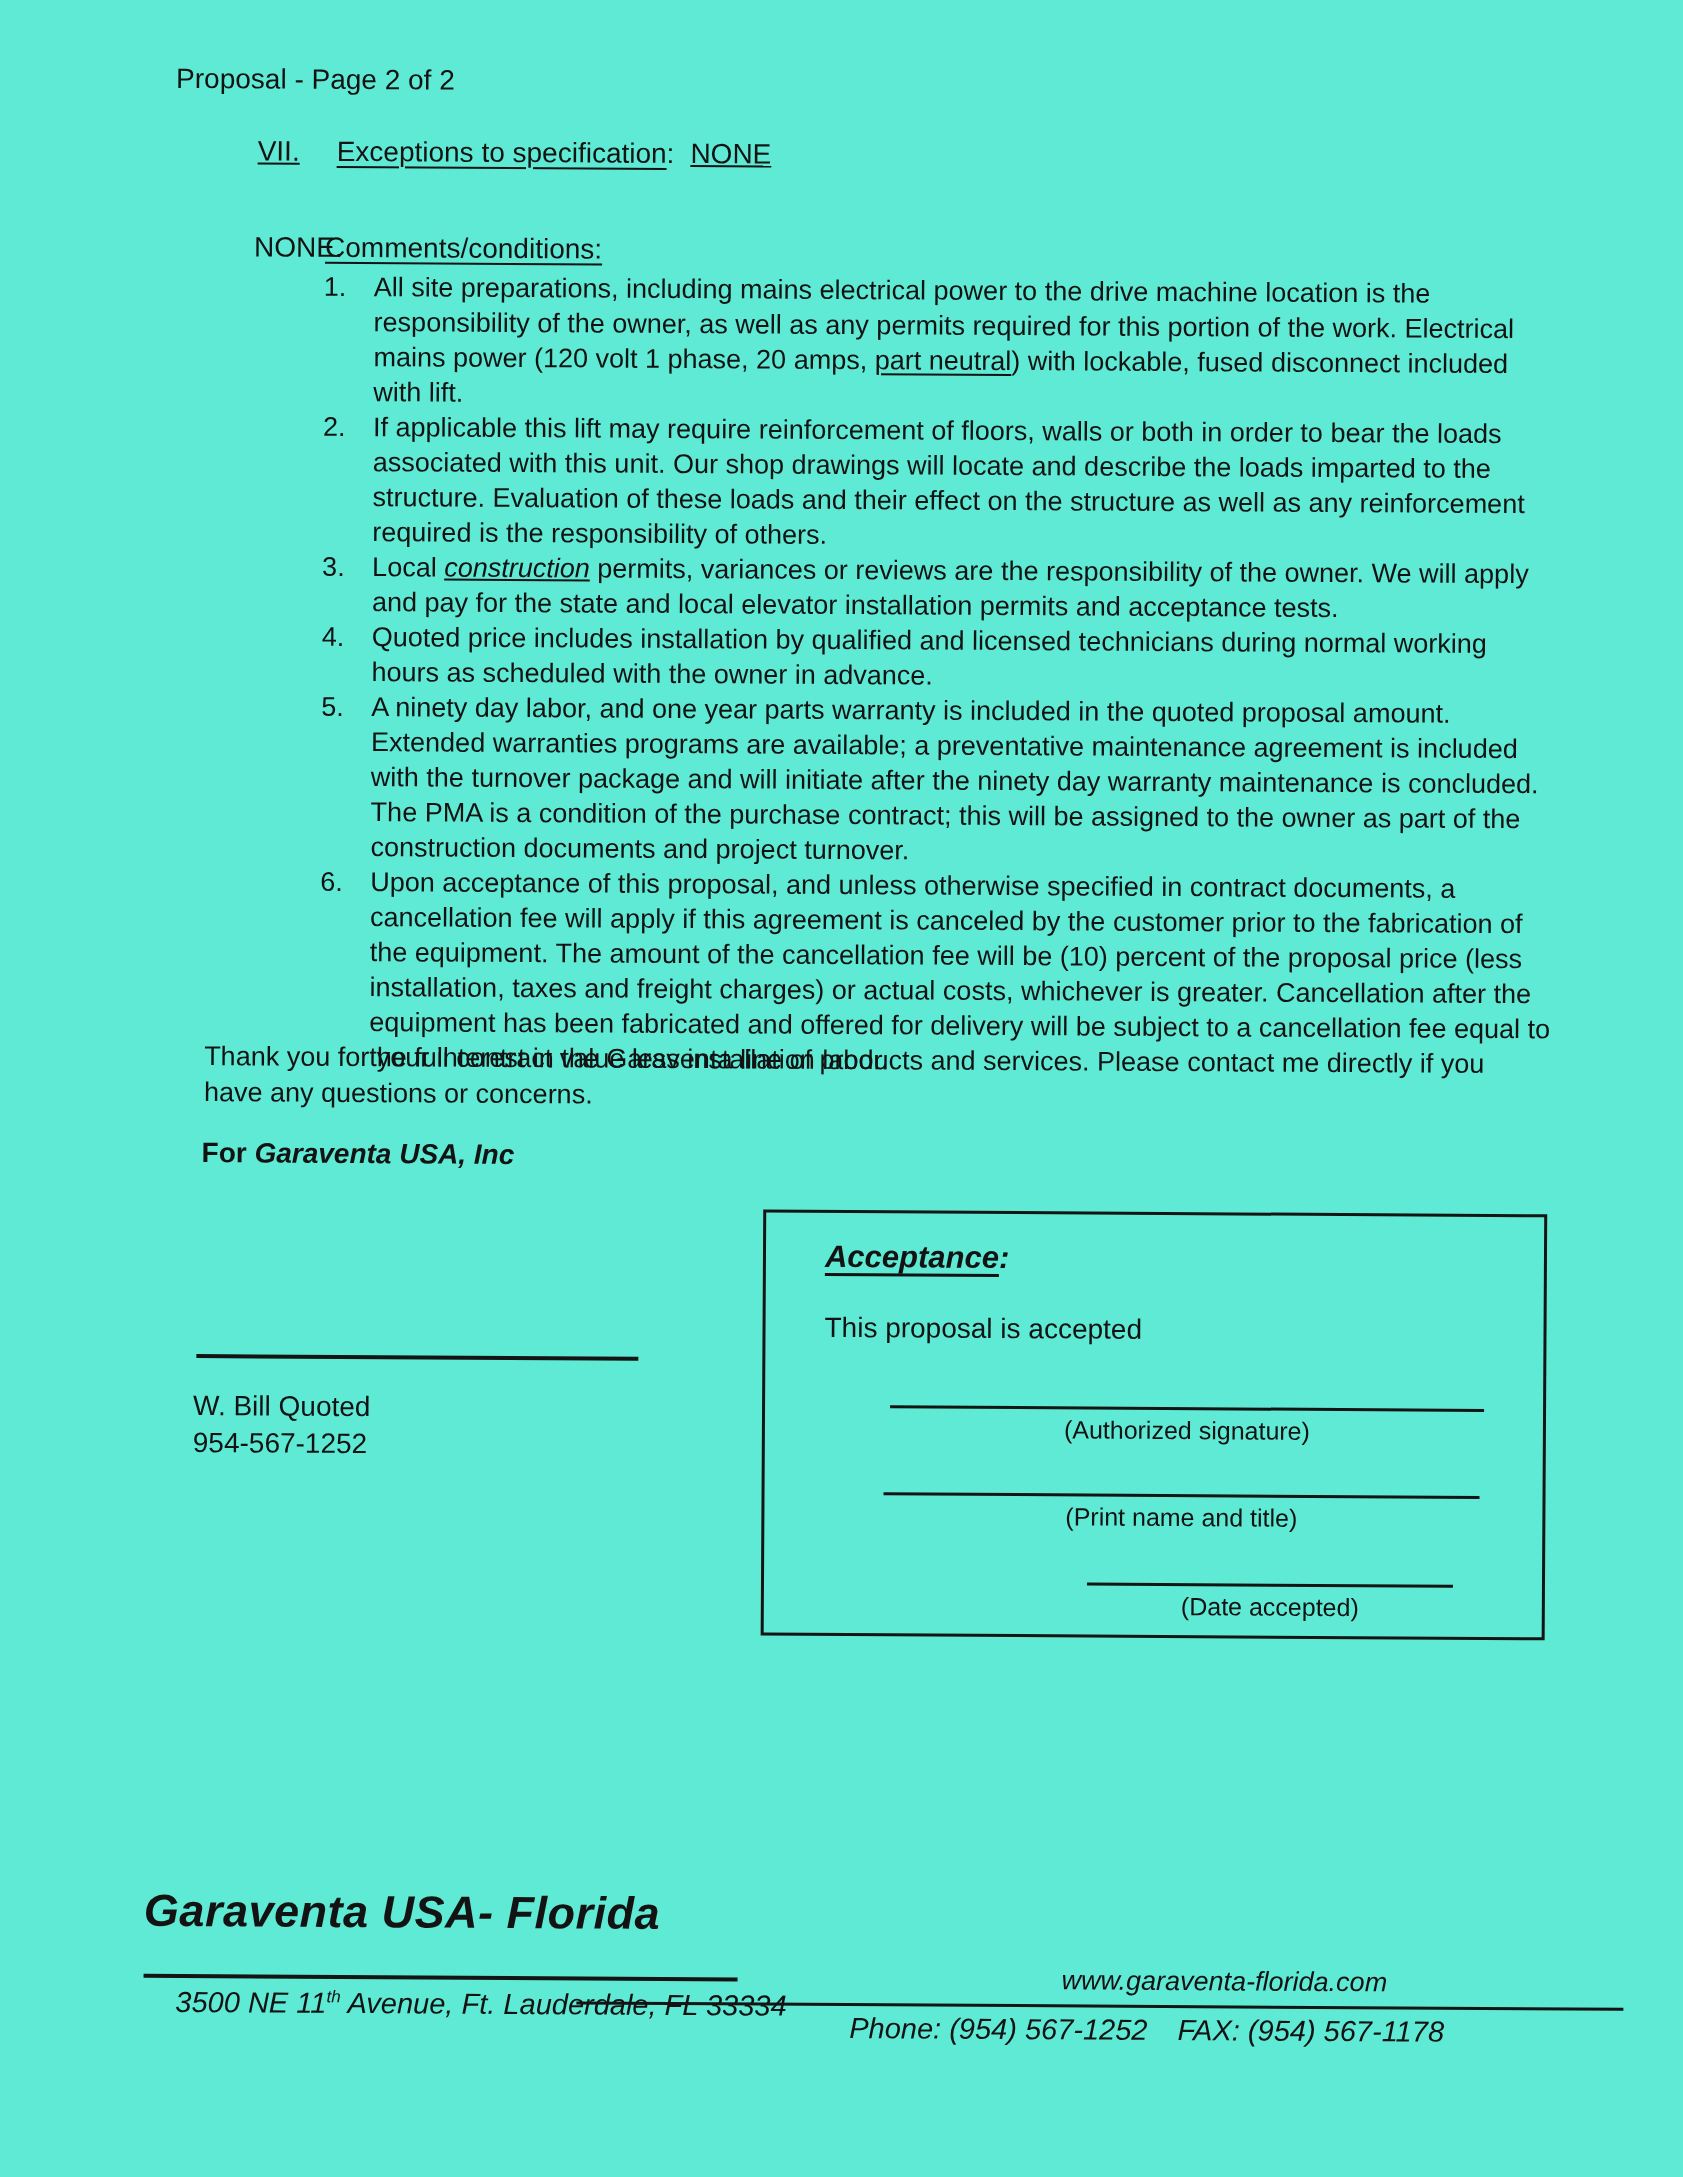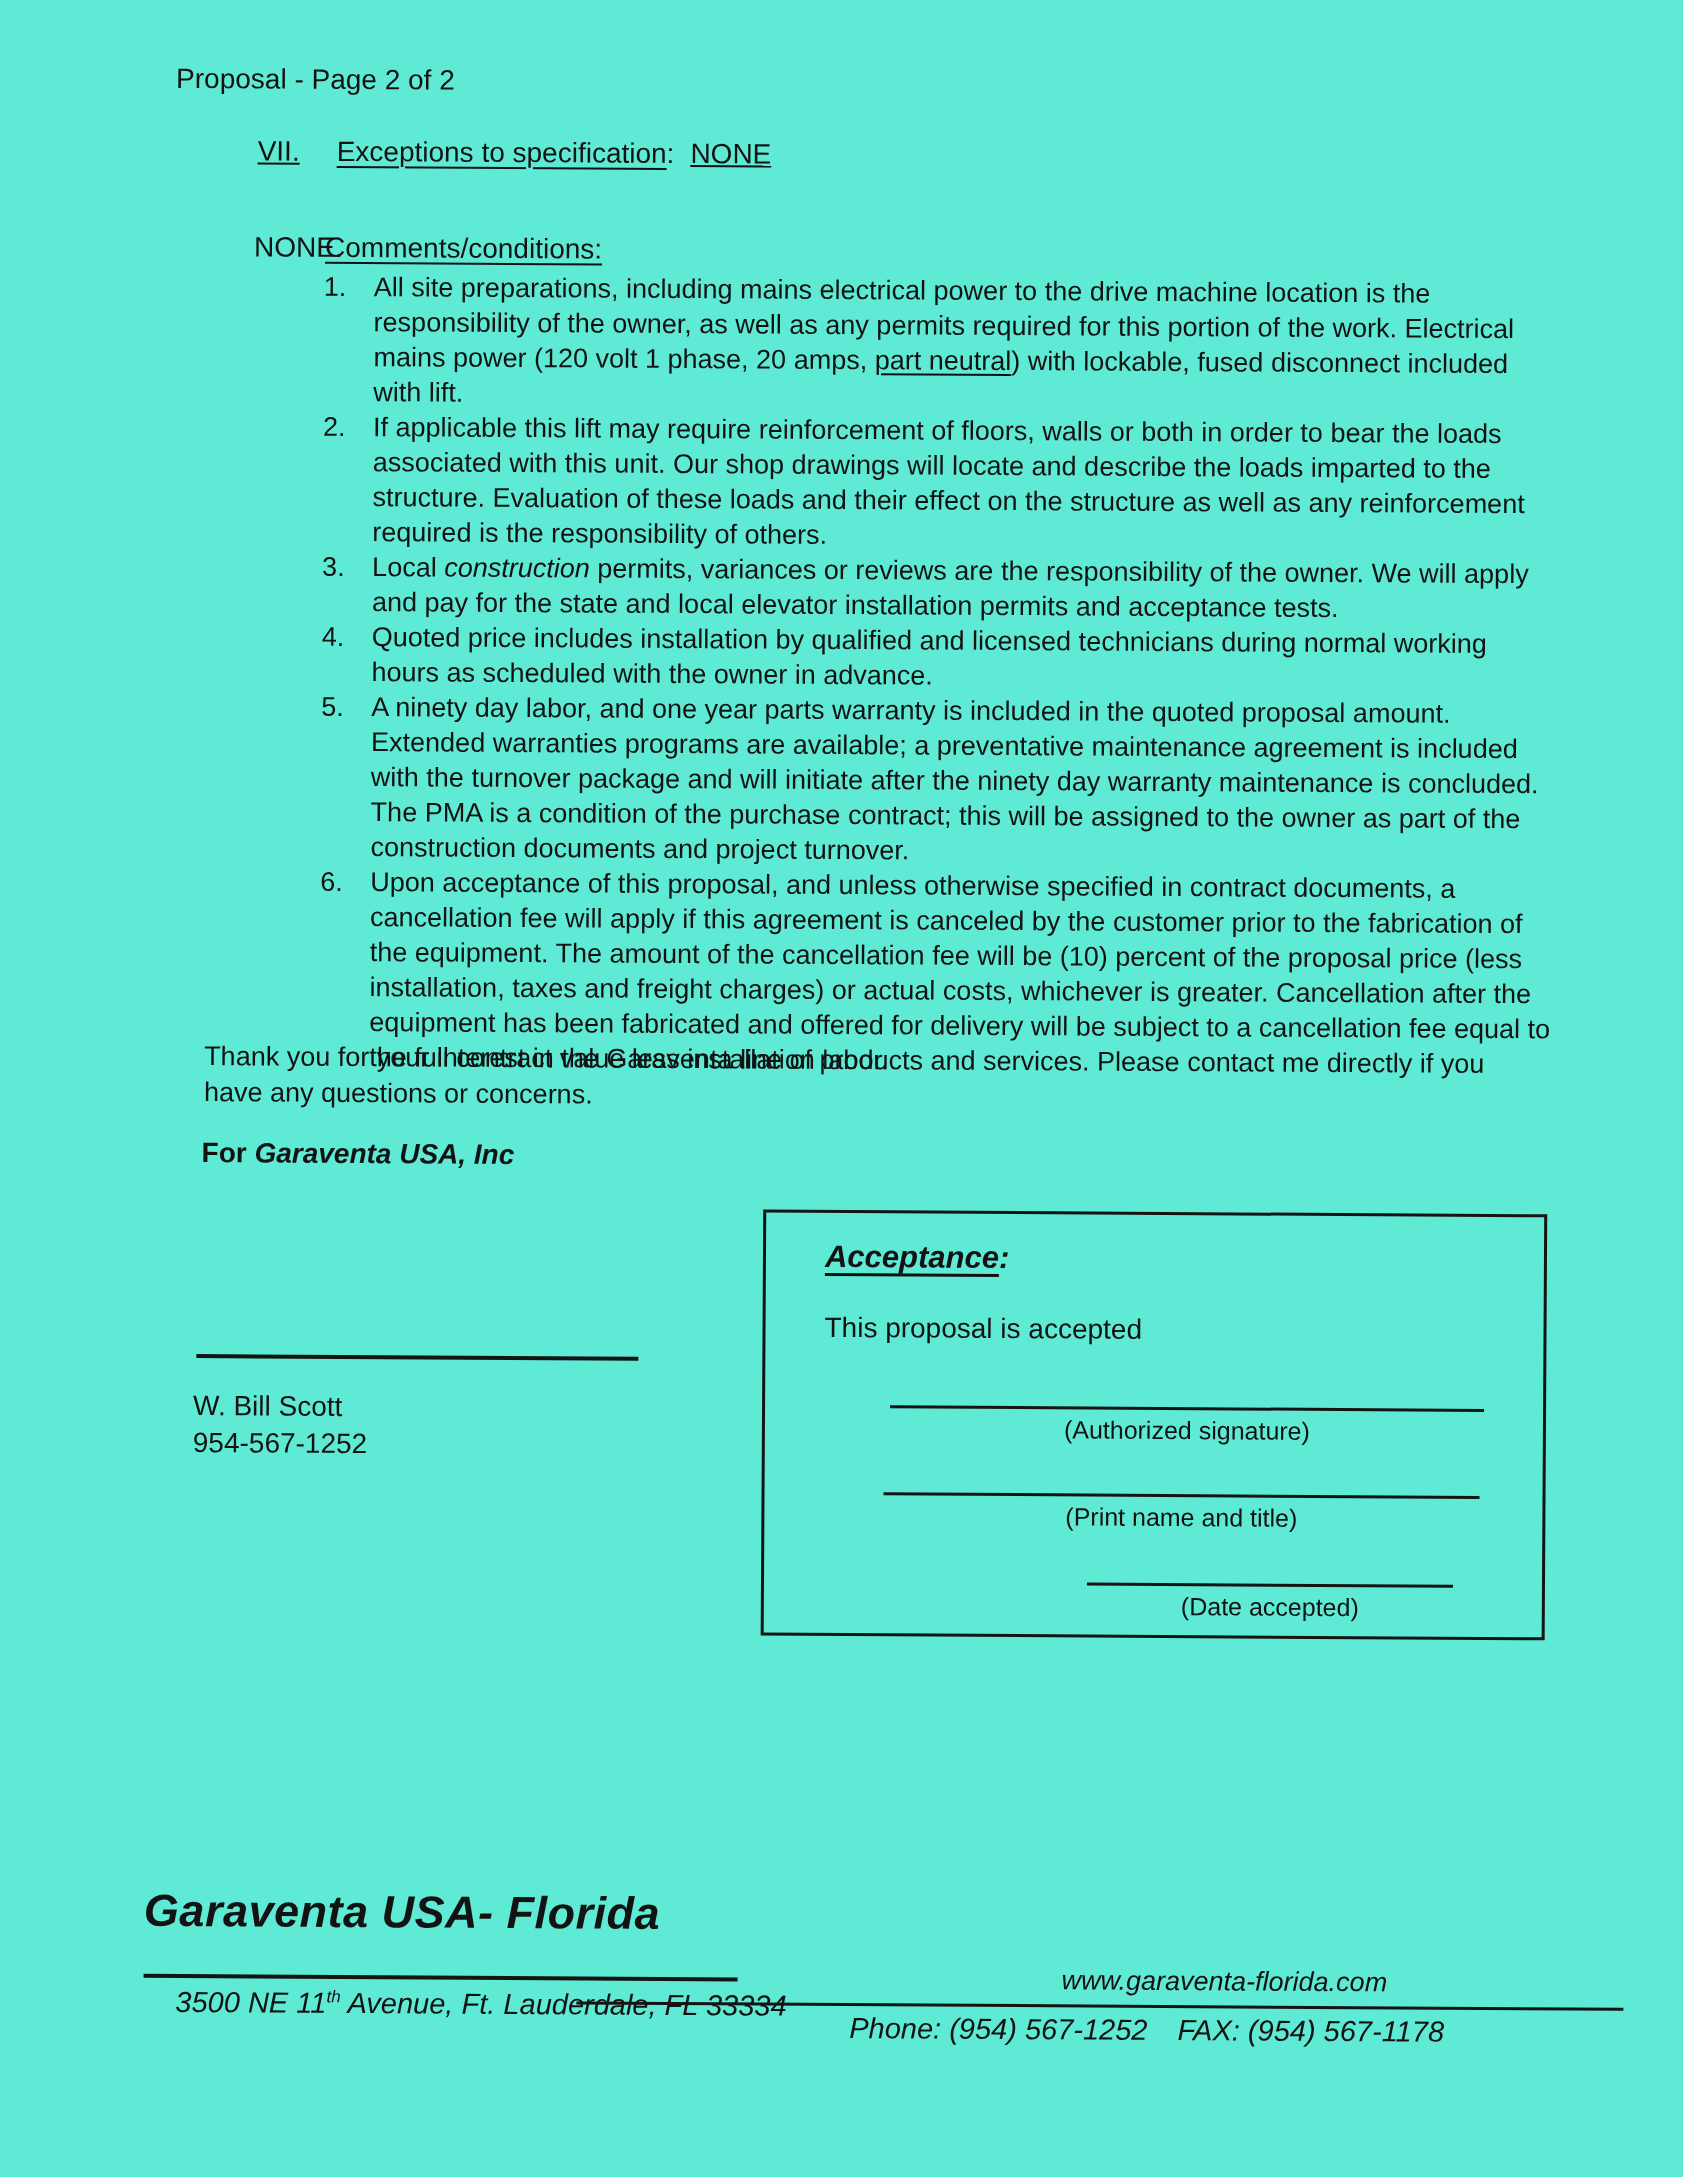--- a/index.html
+++ b/index.html
@@ -49,21 +49,21 @@
     width: 1233px;
     list-style: none;
     margin: 0; padding: 0;
     font-size: 27px;
     line-height: 35px;
   }
   .comments li { display: flex; margin: 0; }
   .comments .num { flex: 0 0 50px; }
   .comments .txt { flex: 1 1 auto; }
   .seg-u { text-decoration: underline; text-underline-offset: 4px; text-decoration-thickness: 2px; }
-  .seg-i { font-style: italic; }
+  .seg-i { font-style: italic; text-decoration: underline; }
 
   
   .thanks {
     left: 204px; top: 1042px;
     width: 1341px;
     font-size: 27px;
     line-height: 36px;
   }
   .for-line { left: 202px; top: 1141px; font-size: 28px; font-weight: bold; }
   .for-line .company-italic { font-style: italic; }
@@ -168,21 +168,21 @@
       </li>
     </ol>
 
     <div class="abs thanks">Thank you for your interest in the Garaventa line of products and services.  Please contact me directly if you have any questions or concerns.</div>
 
     <div class="abs for-line">
       <span>For </span><span class="company-italic">Garaventa USA, Inc</span>
     </div>
 
     <div class="abs sig-rule-left"></div>
-    <div class="abs contact-name">W. Bill Scott</div>
+    <div class="abs contact-name">W. Bill Quoted</div>
     <div class="abs contact-phone">954-567-1252</div>
 
     <div class="abs acceptance-box">
       <div class="acc-title">
         <span class="t">Acceptance</span><span>:</span>
       </div>
       <div class="acc-statement">This proposal is accepted</div>
       <div class="sig-line sig-1">
         <span class="lbl">(Authorized signature)</span>
       </div>

